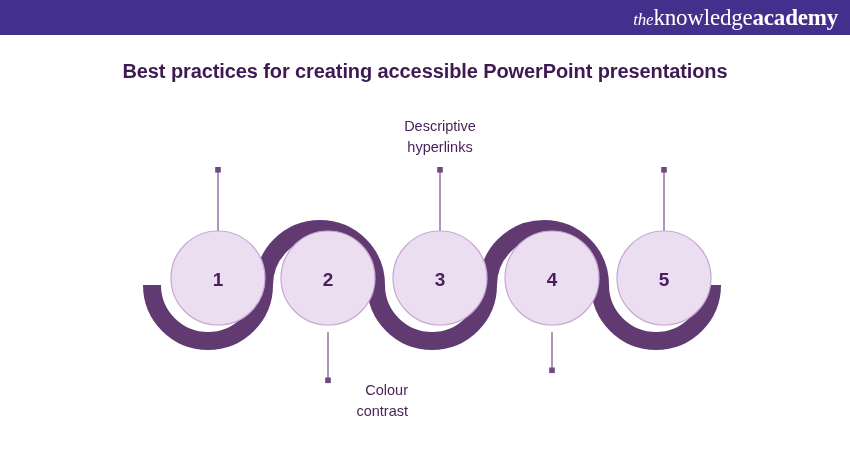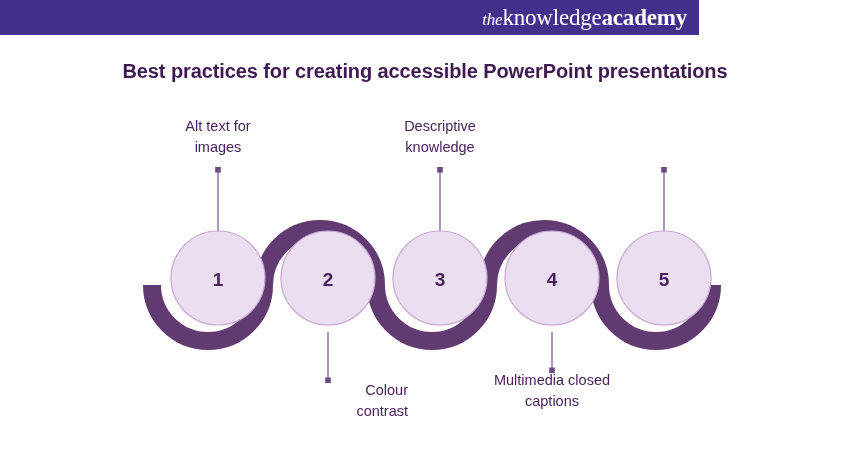--- a/index.html
+++ b/index.html
@@ -13,21 +13,21 @@
     font-family: "Liberation Sans", sans-serif;
     overflow: hidden;
     position: relative;
   }
 
   
   .header-bar {
     position: absolute;
     left: 0;
     top: 0;
-    width: 699px;
+    width: 850px;
     height: 35px;
     background: #43308c;
     display: flex;
     align-items: center;
     justify-content: flex-end;
     box-sizing: border-box;
     padding-right: 12px;
   }
   .brand-logo {
     color: #ffffff;
@@ -139,26 +139,22 @@
 
     <g font-family="Liberation Sans, sans-serif" font-size="19" font-weight="700" fill="#4a1d5c" text-anchor="middle" dominant-baseline="central">
       <text x="218" y="171">1</text>
       <text x="328" y="171">2</text>
       <text x="440" y="171">3</text>
       <text x="552" y="171">4</text>
       <text x="664" y="171">5</text>
     </g>
   </svg>
 
-  <div class="node-label label-above" style="left:138px; top:8px; width:160px;">Alt text for
-images</div>
 
   <div class="node-label label-below" style="left:248px; top:272px; width:160px;text-align:right;">Colour
 contrast</div>
 
   <div class="node-label label-above" style="left:360px; top:8px; width:160px;">Descriptive
-knowledge</div>
+hyperlinks</div>
 
-  <div class="node-label label-below" style="left:462px; top:262px; width:180px;">Multimedia closed
-captions</div>
 
 
 </div>
 
 </body></html>

